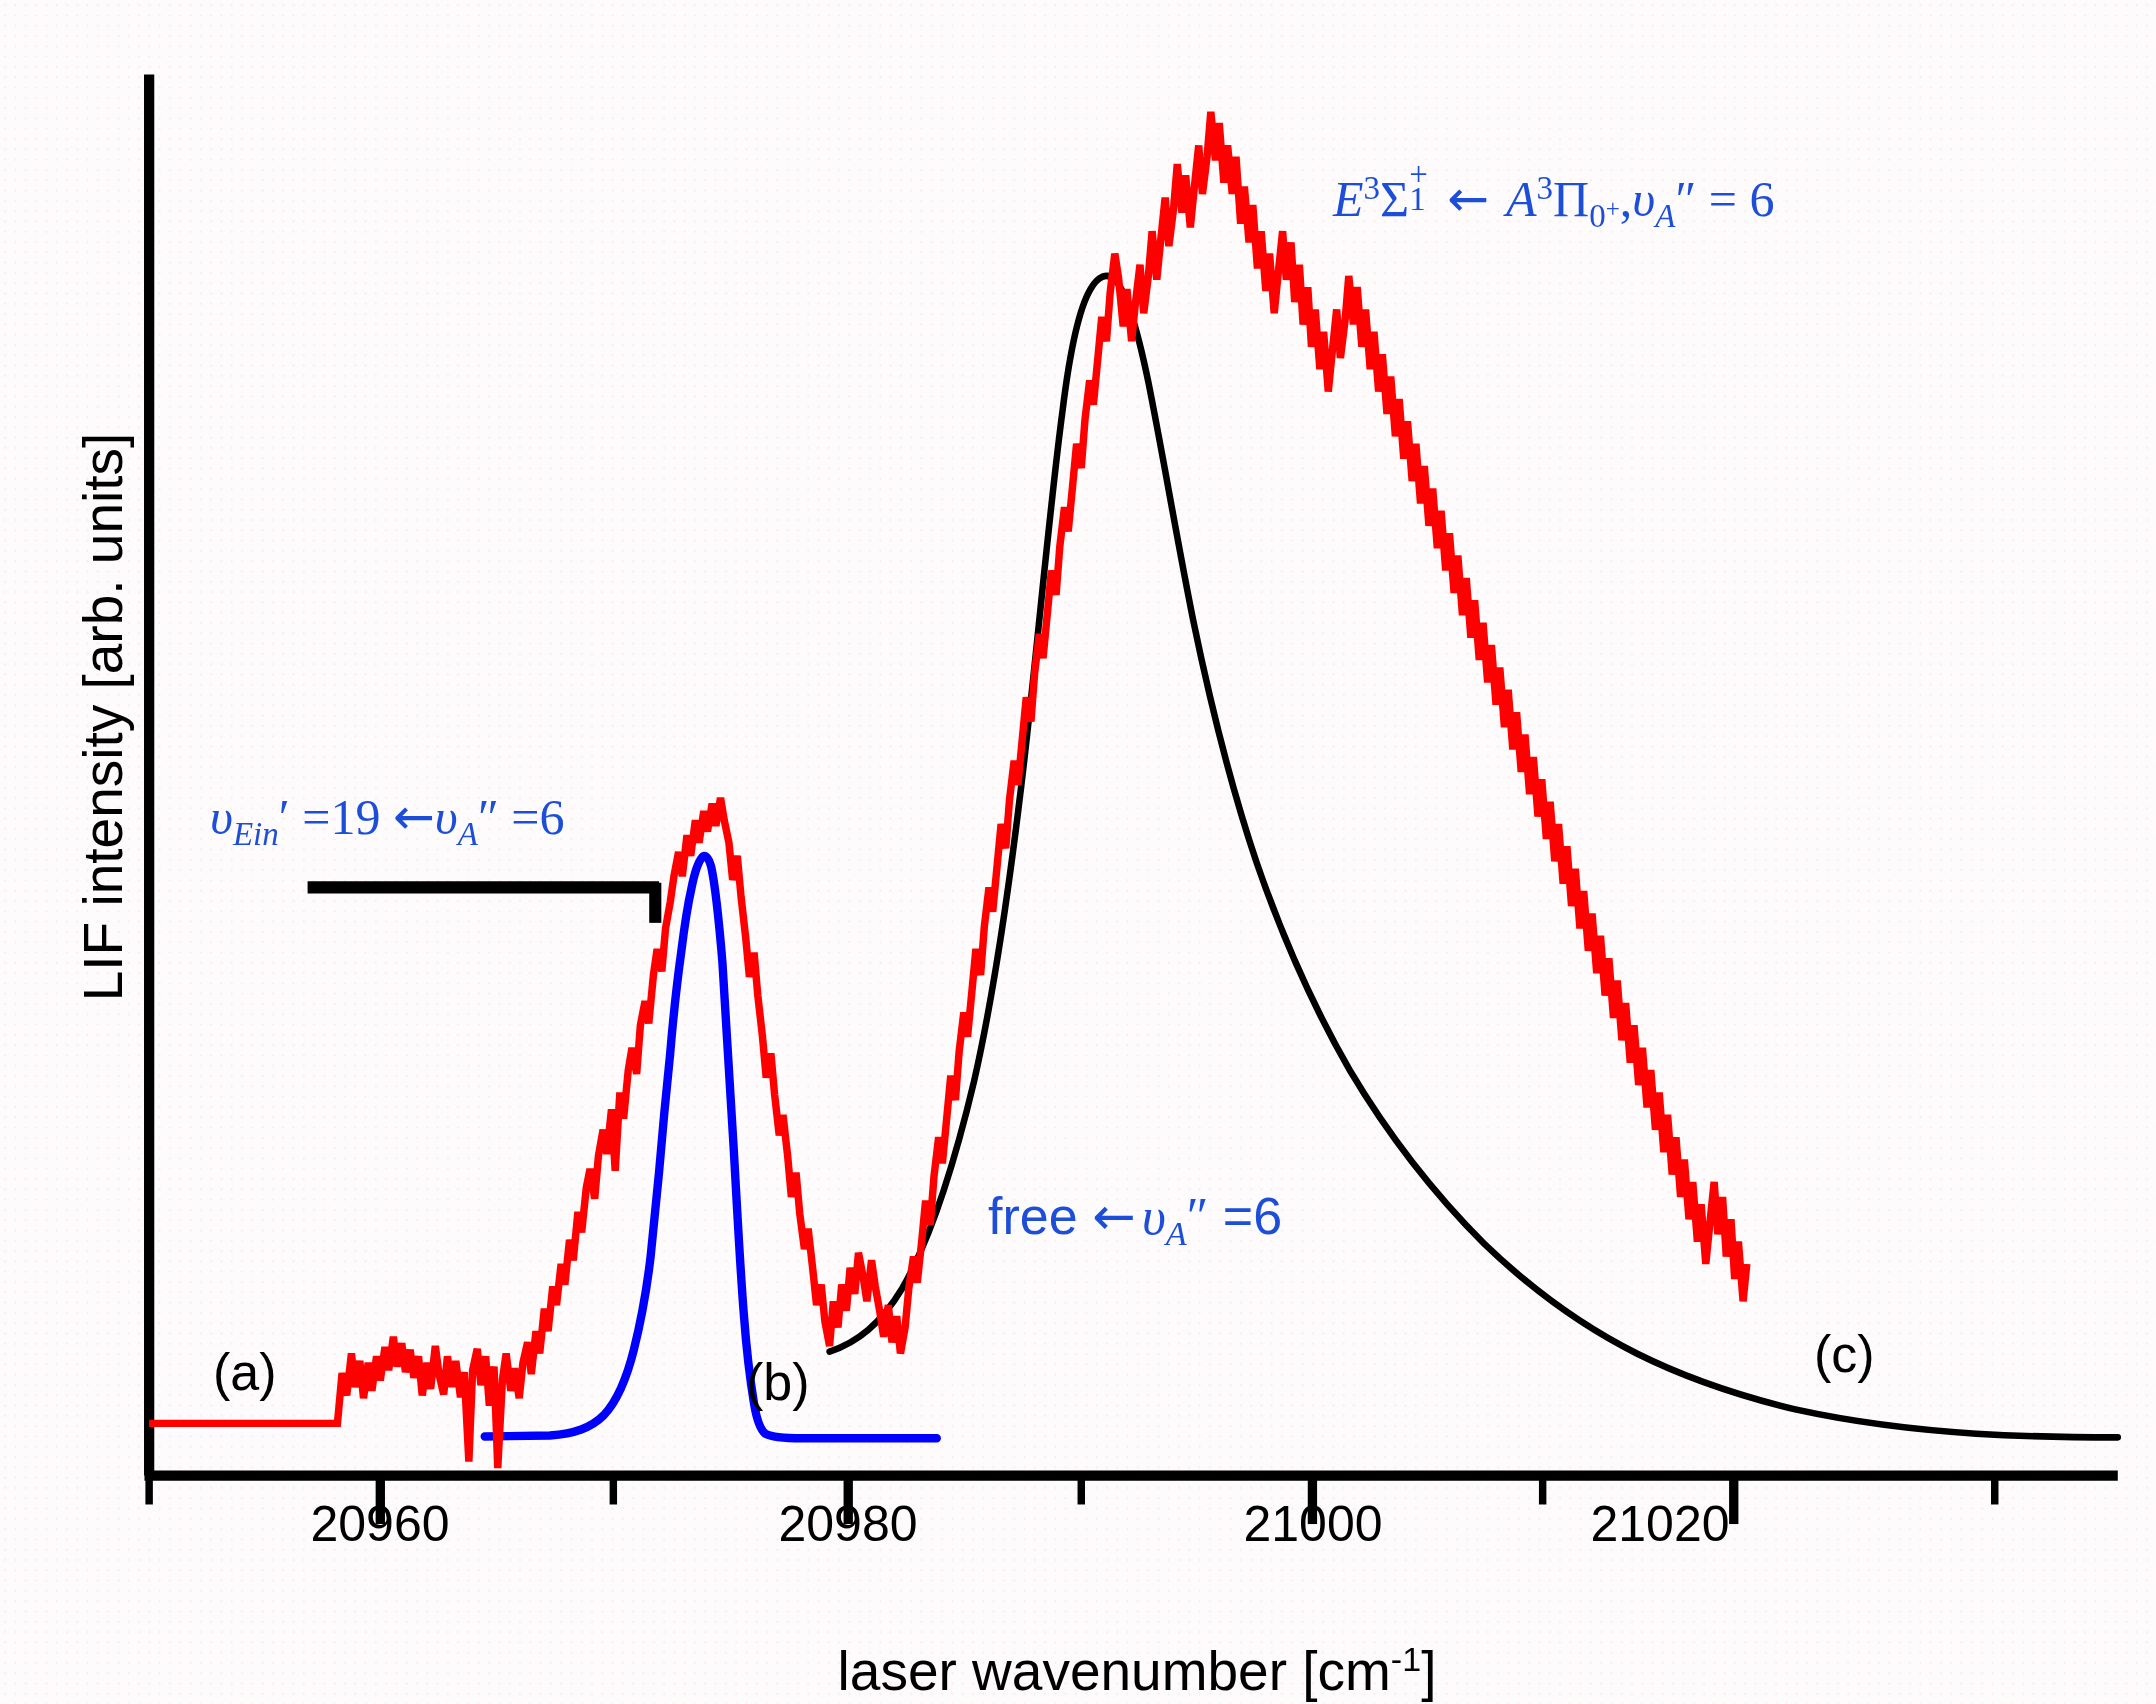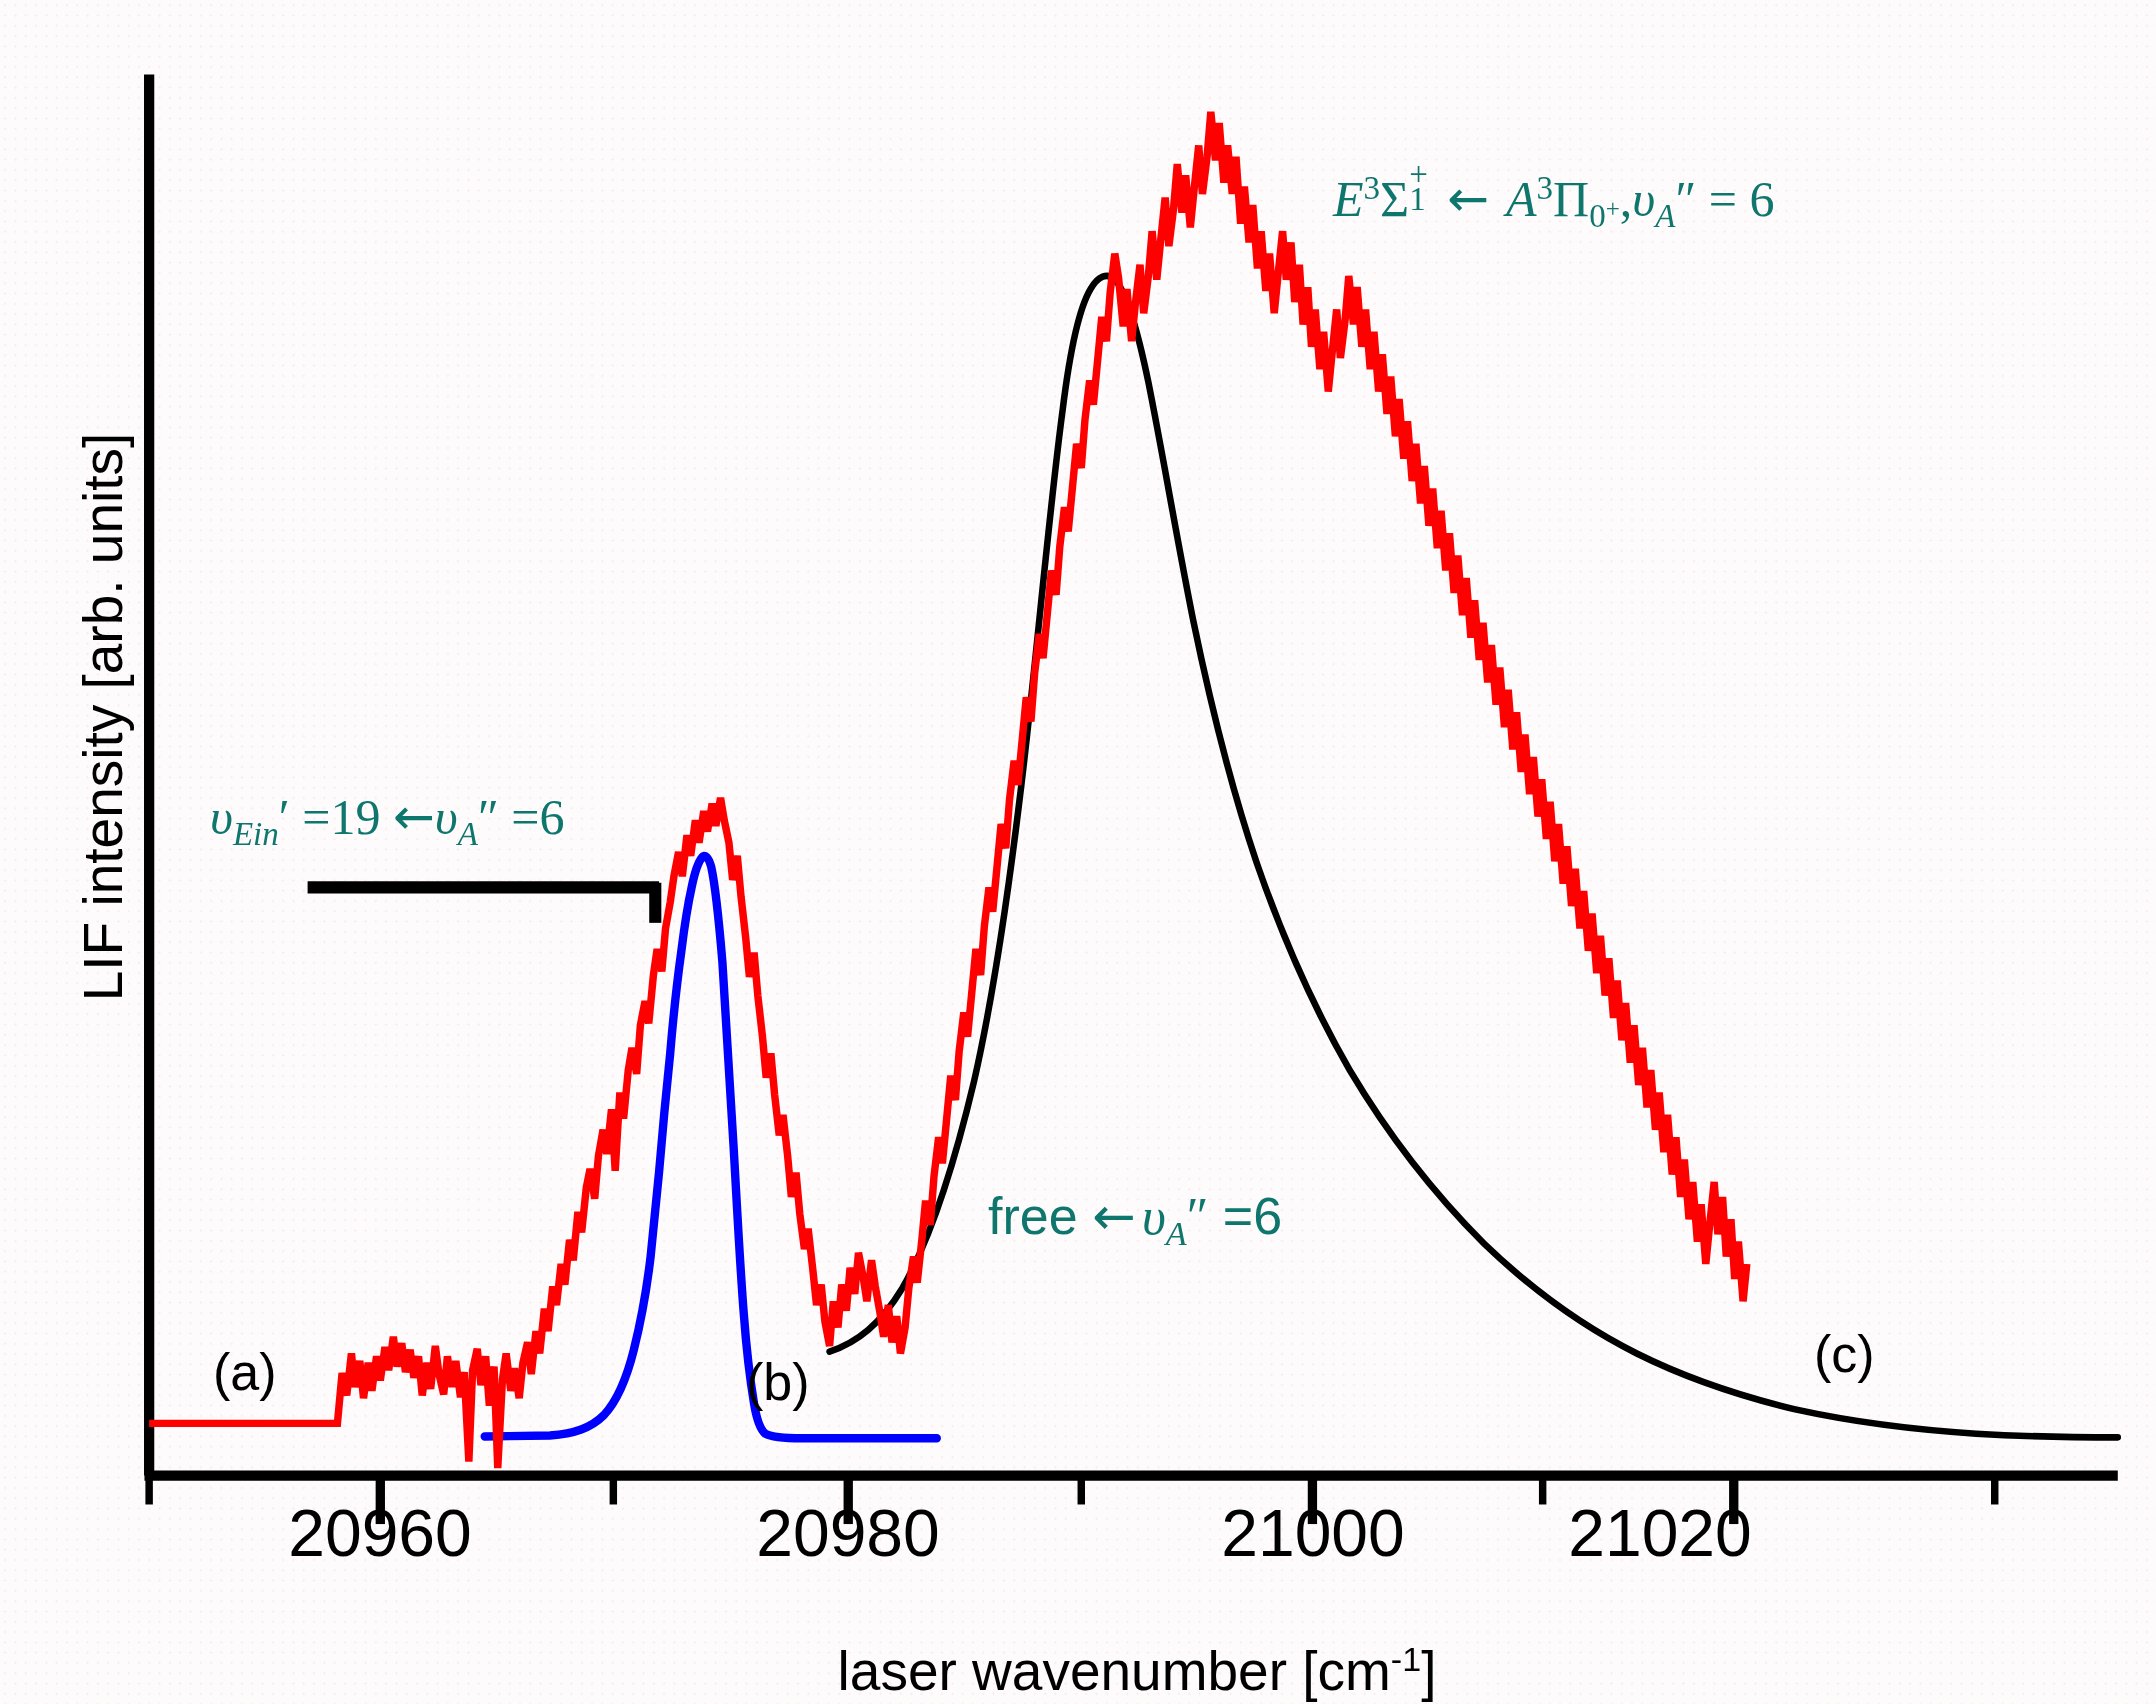--- a/index.html
+++ b/index.html
@@ -20,31 +20,31 @@
   #ylabel{position:absolute;left:-289px;top:685px;width:783px;
           transform:rotate(-90deg);transform-origin:center center;
           text-align:center;font-size:55px;color:#000;white-space:nowrap;}
 
   
   #xlabel{position:absolute;left:149px;top:1591px;width:1976px;
           text-align:center;font-size:55px;color:#000;margin-top:48px;}
   #xlabel sup{font-size:.62em;vertical-align:.55em;}
 
   
-  .xtick{position:absolute;top:1495px;font-size:66px;color:#000;
+  .xtick{position:absolute;top:1495px;font-size:50px;color:#000;
          transform:translateX(-50%);white-space:nowrap;}
 
   
   .panel-letter{position:absolute;font-size:52px;color:#000;white-space:nowrap;}
   #pl-a{left:213px;top:1342px;}
   #pl-b{left:746px;top:1352px;}
   #pl-c{left:1814px;top:1324px;}
 
   
-  .ann{position:absolute;color:#0f766e;white-space:nowrap;}
+  .ann{position:absolute;color:#1d4ed8;white-space:nowrap;}
   #ann-top{left:1333px;top:166px;font-size:50px;
            font-family:"Liberation Serif",serif;}
   #ann-vib{left:210px;top:788px;font-size:50px;
            font-family:"Liberation Serif",serif;}
   #ann-free{left:988px;top:1186px;font-size:52px;text-align:center;}
 
   .it{font-style:italic;}
   .sup{font-size:.66em;vertical-align:.52em;}
   .sub{font-size:.66em;vertical-align:-.32em;}
   .subsub{font-size:.60em;vertical-align:-.45em;}

